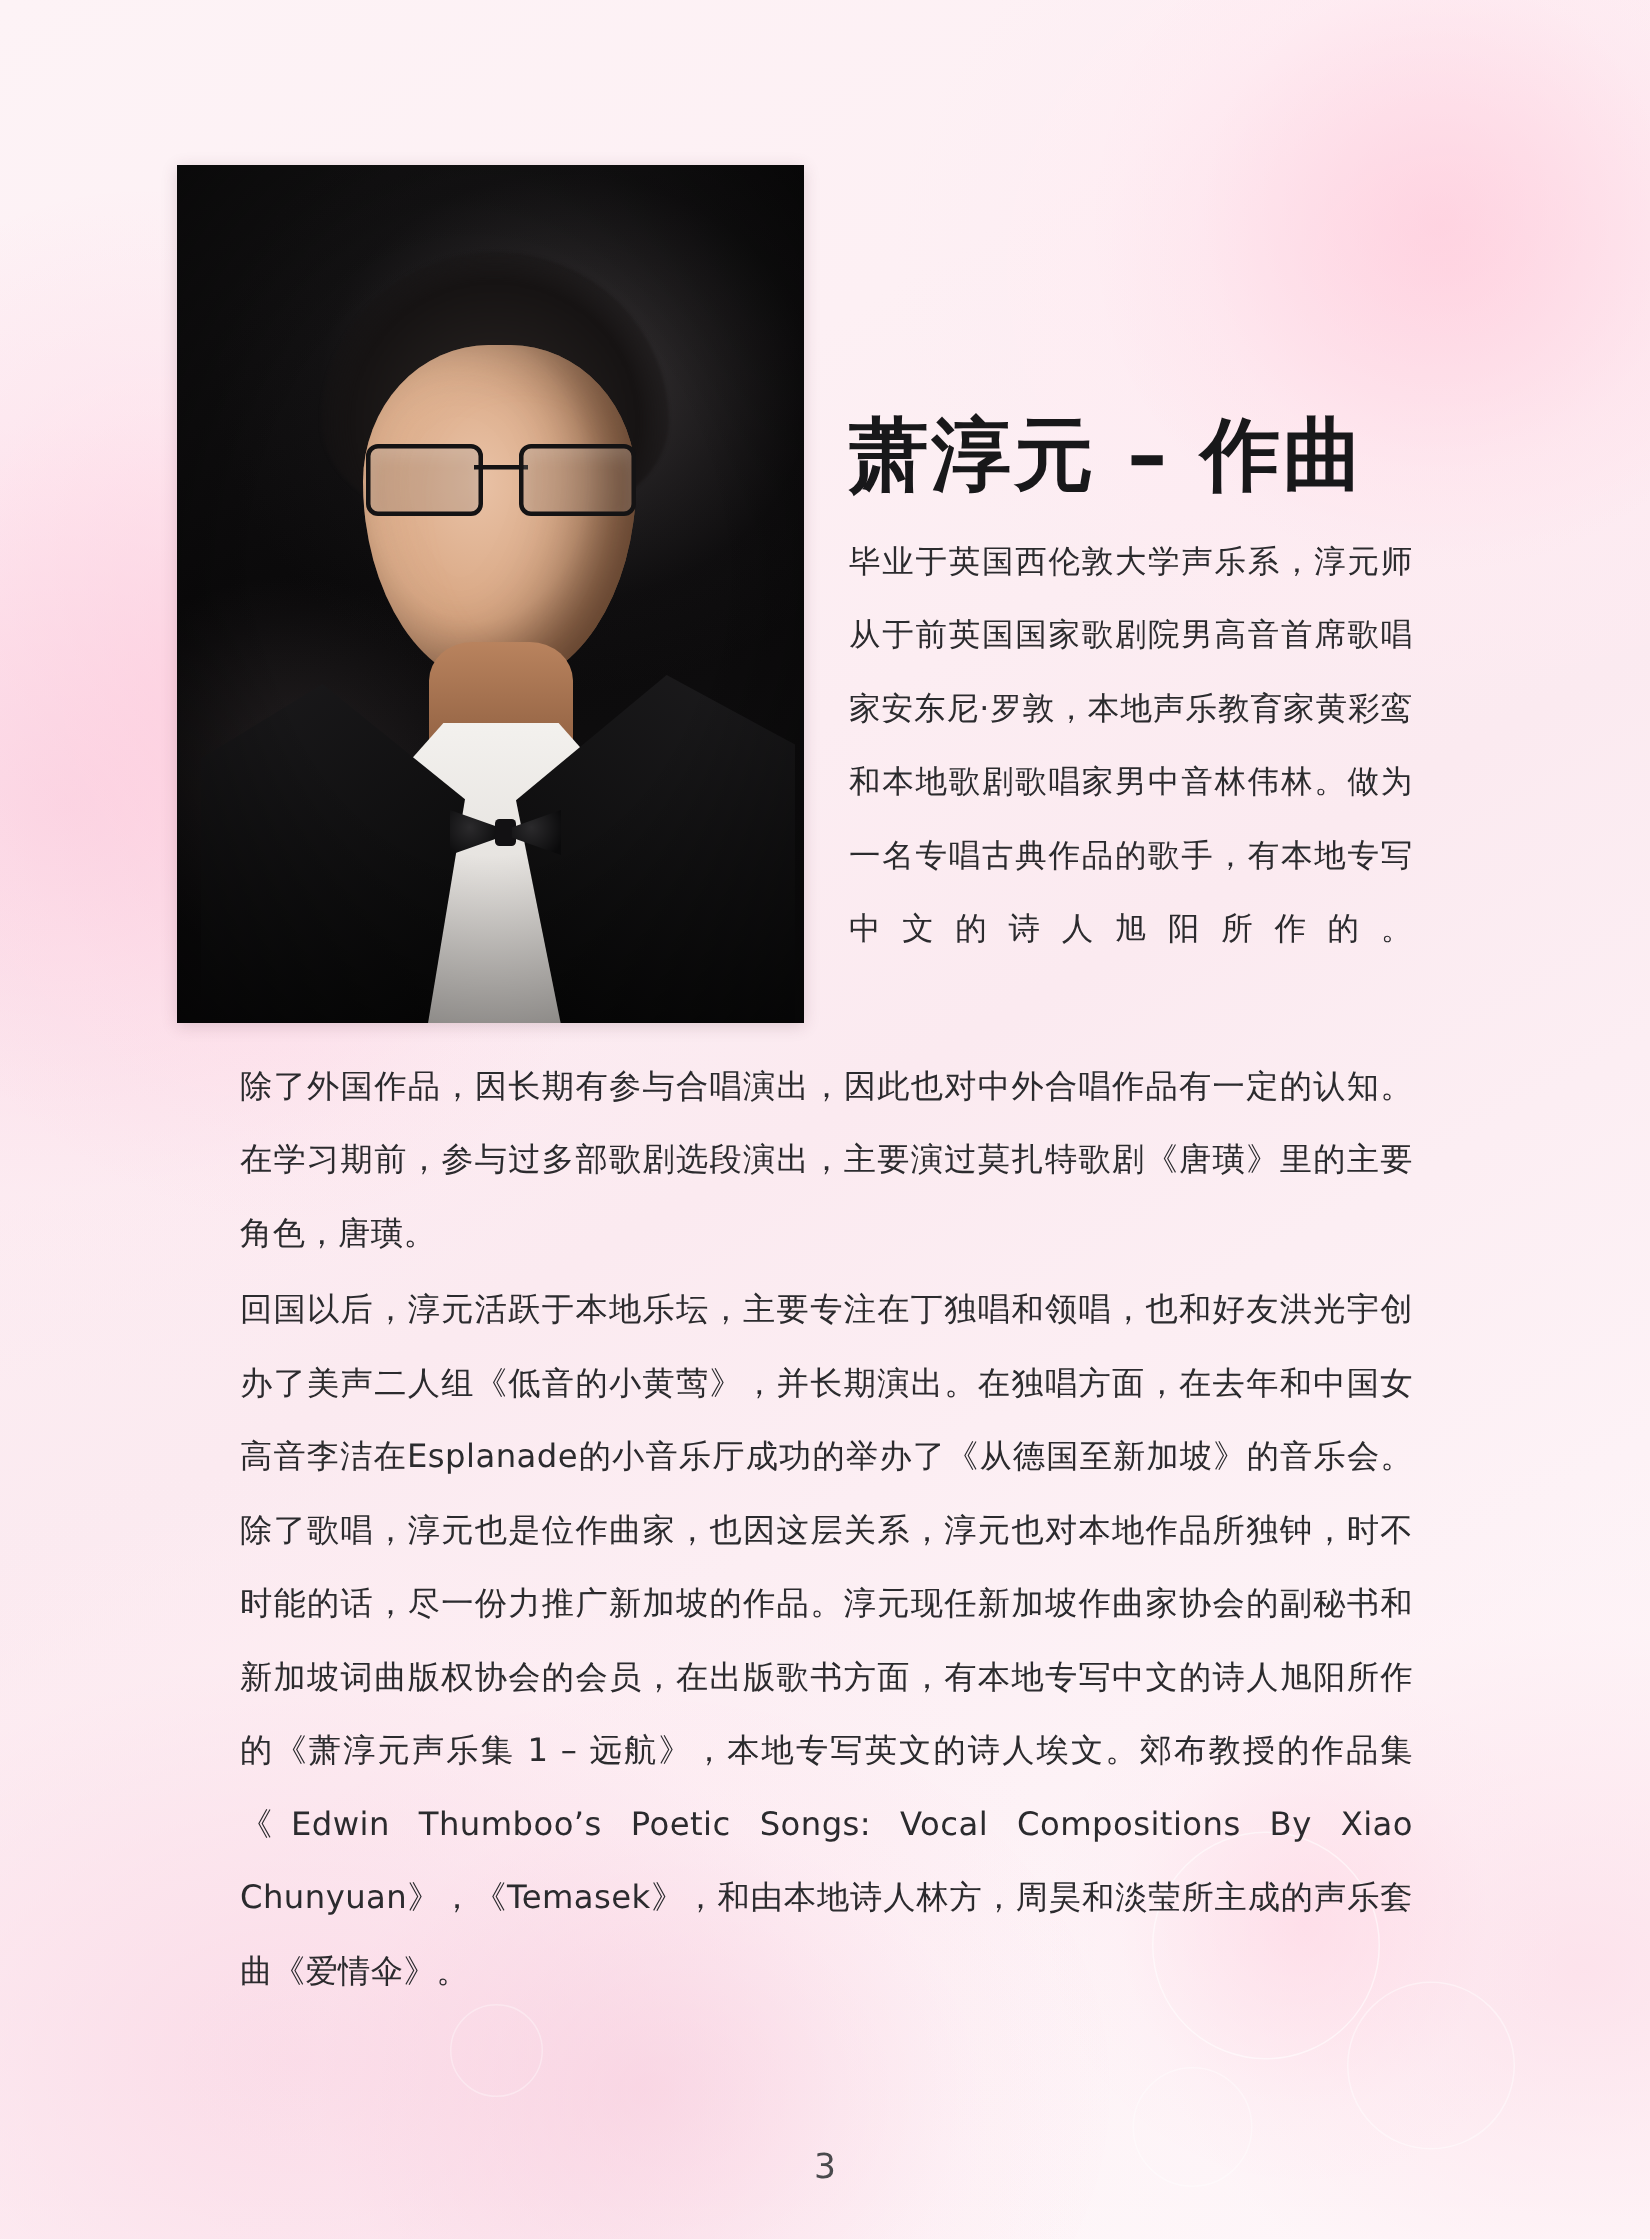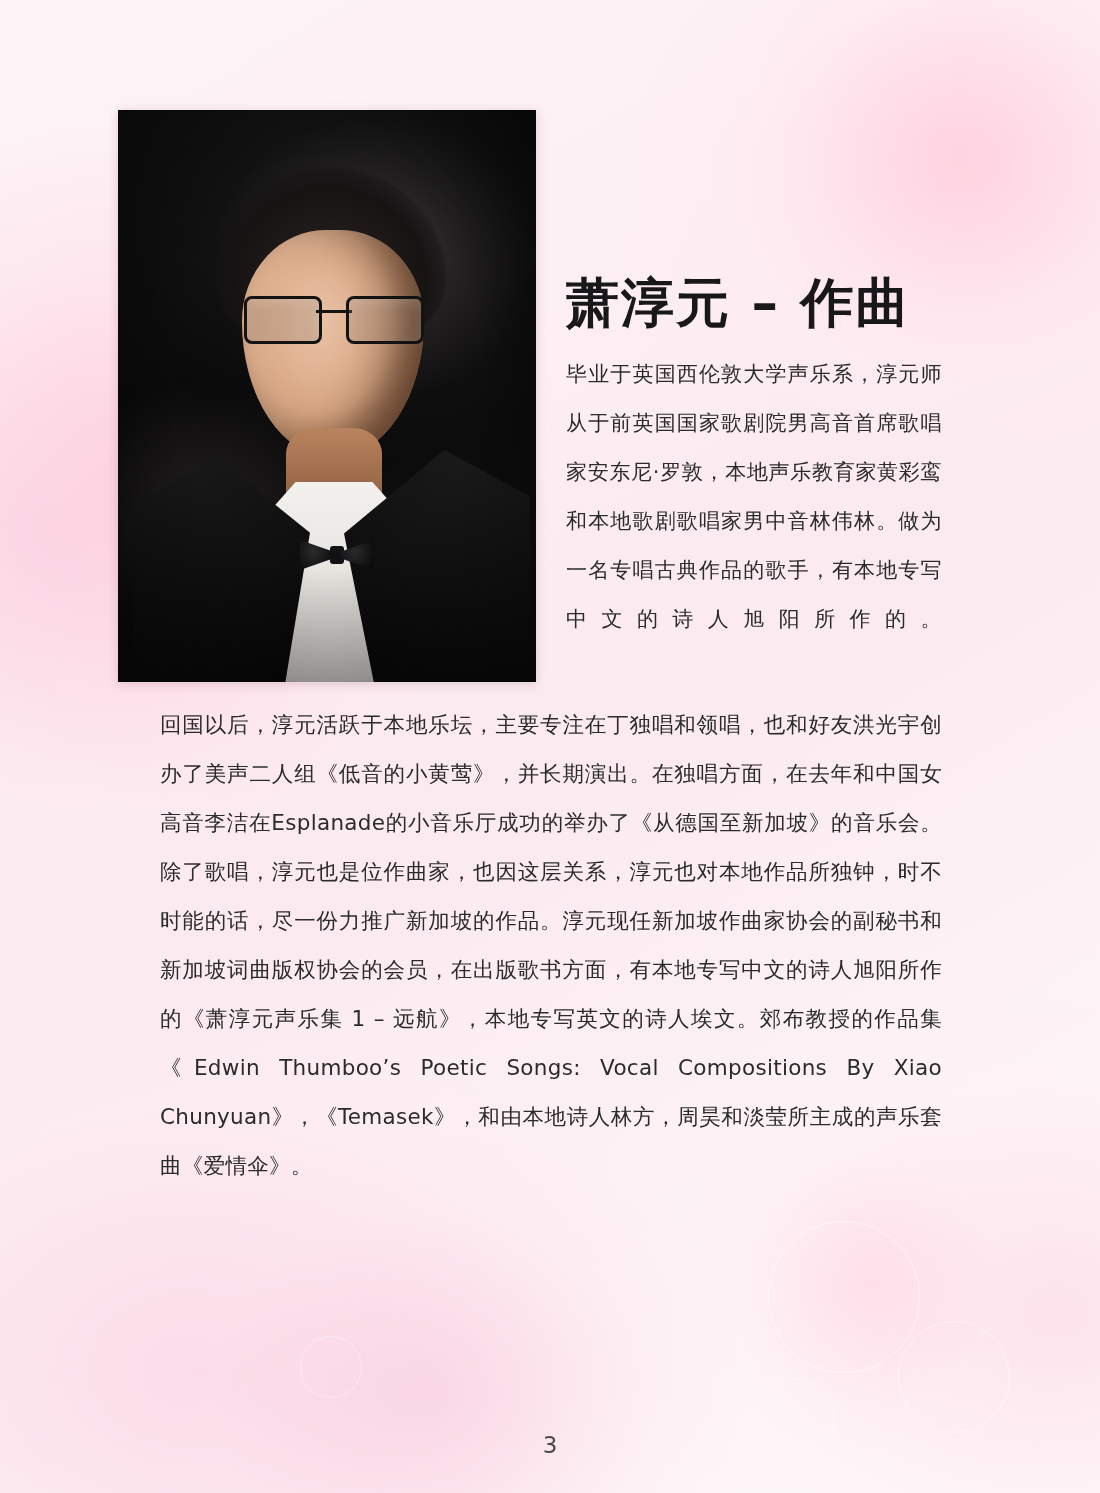--- a/index.html
+++ b/index.html
@@ -259,19 +259,20 @@
         </div>
         <div class="vignette"></div>
       </div>
     </div>
 
     <h1 class="title">萧淳元 – 作曲</h1>
 
     <div class="intro-col">毕业于英国西伦敦大学声乐系，淳元师从于前英国国家歌剧院男高音首席歌唱家安东尼·罗敦，本地声乐教育家黄彩鸾和本地歌剧歌唱家男中音林伟林。做为一名专唱古典作品的歌手，有本地专写中文的诗人旭阳所作的。</div>
 
     <div class="body-text">
+      <p>除了外国作品，因长期有参与合唱演出，因此也对中外合唱作品有一定的认知。在学习期前，参与过多部歌剧选段演出，主要演过莫扎特歌剧《唐璜》里的主要角色，唐璜。</p>
       <p>回国以后，淳元活跃于本地乐坛，主要专注在丁独唱和领唱，也和好友洪光宇创办了美声二人组《低音的小黄莺》，并长期演出。在独唱方面，在去年和中国女高音李洁在Esplanade的小音乐厅成功的举办了《从德国至新加坡》的音乐会。除了歌唱，淳元也是位作曲家，也因这层关系，淳元也对本地作品所独钟，时不时能的话，尽一份力推广新加坡的作品。淳元现任新加坡作曲家协会的副秘书和新加坡词曲版权协会的会员，在出版歌书方面，有本地专写中文的诗人旭阳所作的《萧淳元声乐集 1 – 远航》，本地专写英文的诗人埃文。郊布教授的作品集《Edwin Thumboo’s Poetic Songs: Vocal Compositions By Xiao Chunyuan》，《Temasek》，和由本地诗人林方，周昊和淡莹所主成的声乐套曲《爱情伞》。</p>
     </div>
 
     <div class="page-number">3</div>
 
   </div>
 </div>
 
 </body></html>

